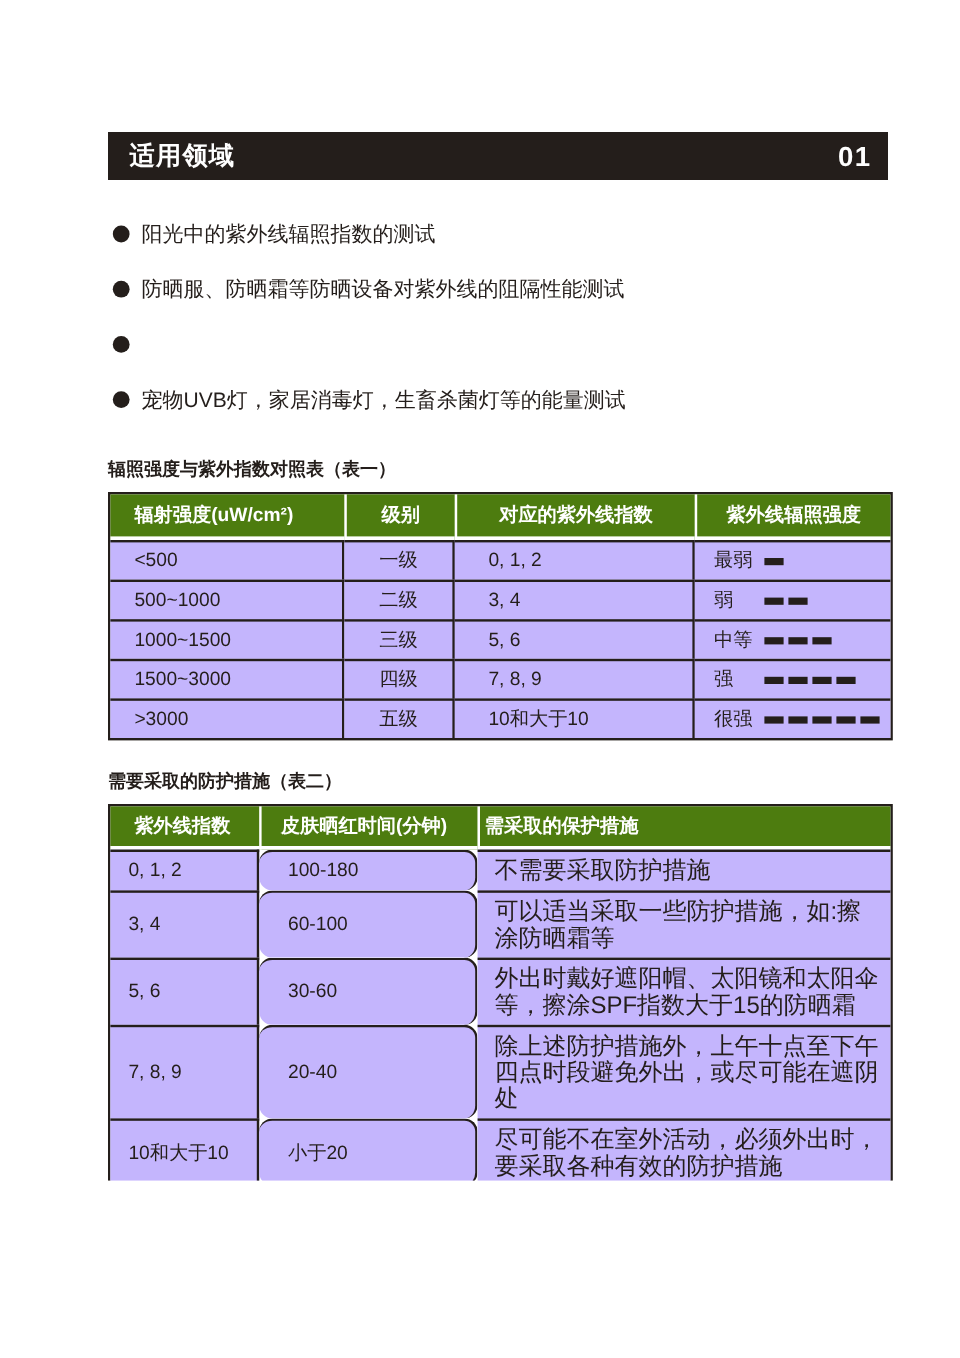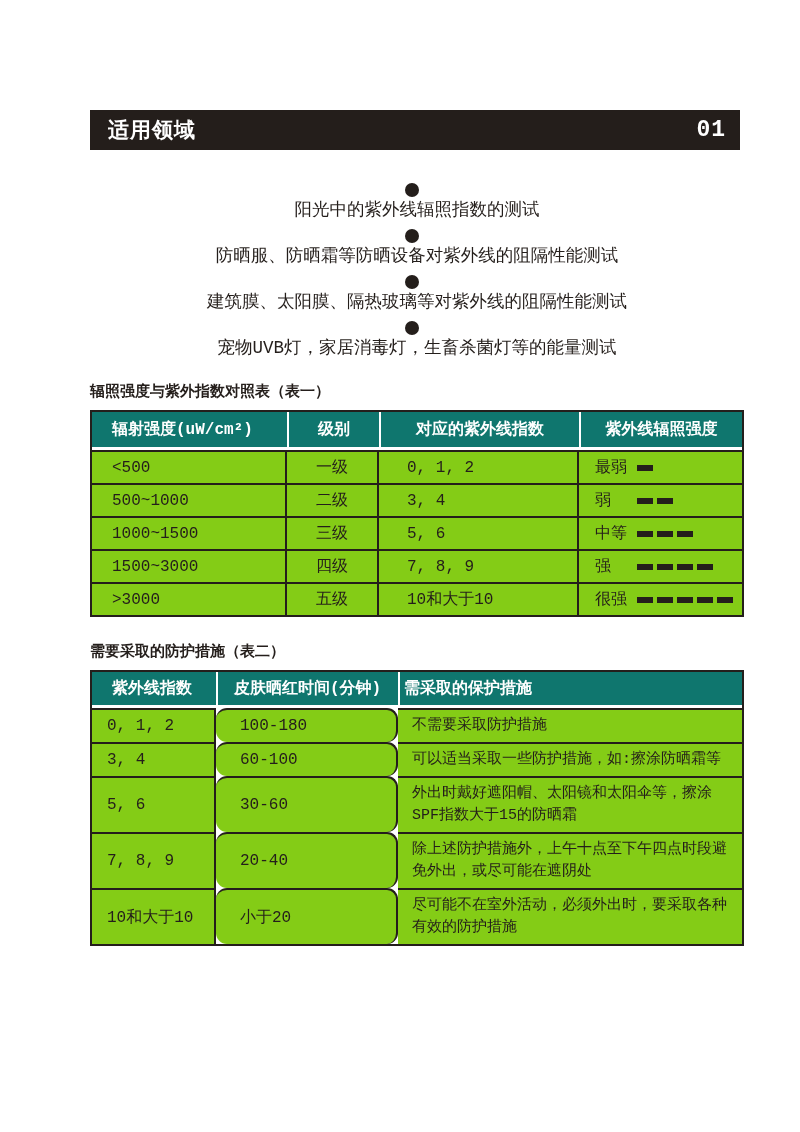--- a/index.html
+++ b/index.html
@@ -1,68 +1,68 @@
 <!DOCTYPE html>
 <html><head>
 <meta charset="utf-8">
 <style>
   html,body{margin:0;padding:0;background:#fff;}
   .page{
     width:800px;height:984px;background:#fff;position:relative;
-    font-family:Liberation Mono, monospace;
+    font-family:Liberation Sans, sans-serif;
     color:#241e1b;box-sizing:border-box;
     padding:110px 60px 0 90px;overflow:hidden;
   }
   
   .titlebar{
     height:40px;background:#241e1b;color:#fff;
     display:flex;align-items:center;justify-content:space-between;
     padding:0 14px 0 18px;box-sizing:border-box;
   }
   .titlebar .t{font-size:21px;font-weight:bold;letter-spacing:1px;}
   .titlebar .n{font-size:23px;font-weight:bold;letter-spacing:1px;}
   
   .bullets{list-style:none;margin:33px 0 0 0;padding:0 0 0 4px;}
-  .bullets li{display:flex;align-items:center;font-size:17.5px;height:24px;margin-bottom:22px;flex-direction:column;}
+  .bullets li{display:flex;align-items:center;font-size:17.5px;height:24px;margin-bottom:22px;}
   .dot{width:14px;height:14px;border-radius:50%;background:#241e1b;margin-right:10px;flex:none;}
   
   .tbl-title{font-size:15px;font-weight:bold;margin:25px 0 9px 0;color:#241e1b;}
   .tbl-title.first{margin-top:37px;}
   
   table{border-spacing:0;width:650px;border:2px solid #241e1b;table-layout:fixed;}
   th{
-    background:#0f766e;color:#fff;font-size:16px;font-weight:bold;
+    background:#4d7c0f;color:#fff;font-size:16px;font-weight:bold;
     text-align:left;box-sizing:border-box;
   }
   th + th{border-left:2px solid #fff;}
   thead th{border-bottom:3px solid #fff;}
   td{
     border-top:2px solid #241e1b;border-right:2px solid #241e1b;
-    font-size:16px;box-sizing:border-box;background:#84cc16;
+    font-size:16px;box-sizing:border-box;background:#c4b5fd;
   }
   td:last-child{border-right:none;}
   
   .t1 th{height:38px;}
   .t1 td{height:33px;}
   .t1 .h1,.t1 .d1{padding-left:20px;}
   .t1 .hc,.t1 .dc{text-align:center;padding:0;}
   .t1 .d3{padding-left:28px;}
   .t1 .d4{padding-left:16px;}
   .strength{display:flex;align-items:center;}
   .slabel{min-width:42px;display:inline-block;}
   .bars{display:inline-flex;gap:4px;align-items:center;}
   .bars .bar{width:16px;height:6px;background:#241e1b;display:inline-block;}
   
   .t2 th{height:36px;}
   .t2 .h1{padding-left:20px;}
   .t2 .h2{padding-left:16px;}
   .t2 .h3{padding-left:4px;}
   .t2 .d1{padding-left:15px;}
   .t2 .d2{padding-left:24px;border-radius:11px;}
-  .t2 .d3{padding:5px 10px 5px 14px;font-size:15px;line-height:22px;}
+  .t2 .d3{padding:5px 10px 5px 14px;font-size:20px;line-height:22px;}
   .t2 tr.short td{height:33px;}
   .t2 tr.tall td{height:56px;}
   
   .pagenum{
     position:absolute;left:16px;right:0;top:1048px;text-align:center;
     font-size:15px;color:#3a3a3a;letter-spacing:1px;
   }
 </style>
 </head>
 <body>
@@ -78,21 +78,20 @@
     <li>
       <span class="dot"></span>
       <span>阳光中的紫外线辐照指数的测试</span>
     </li>
     <li>
       <span class="dot"></span>
       <span>防晒服、防晒霜等防晒设备对紫外线的阻隔性能测试</span>
     </li>
     <li>
       <span class="dot"></span>
-      <span>建筑膜、太阳膜、隔热玻璃等对紫外线的阻隔性能测试</span>
     </li>
     <li>
       <span class="dot"></span>
       <span>宠物UVB灯，家居消毒灯，生畜杀菌灯等的能量测试</span>
     </li>
   </ul>
 
   <div class="tbl-title first">辐照强度与紫外指数对照表（表一）</div>
 
   <table class="t1">

